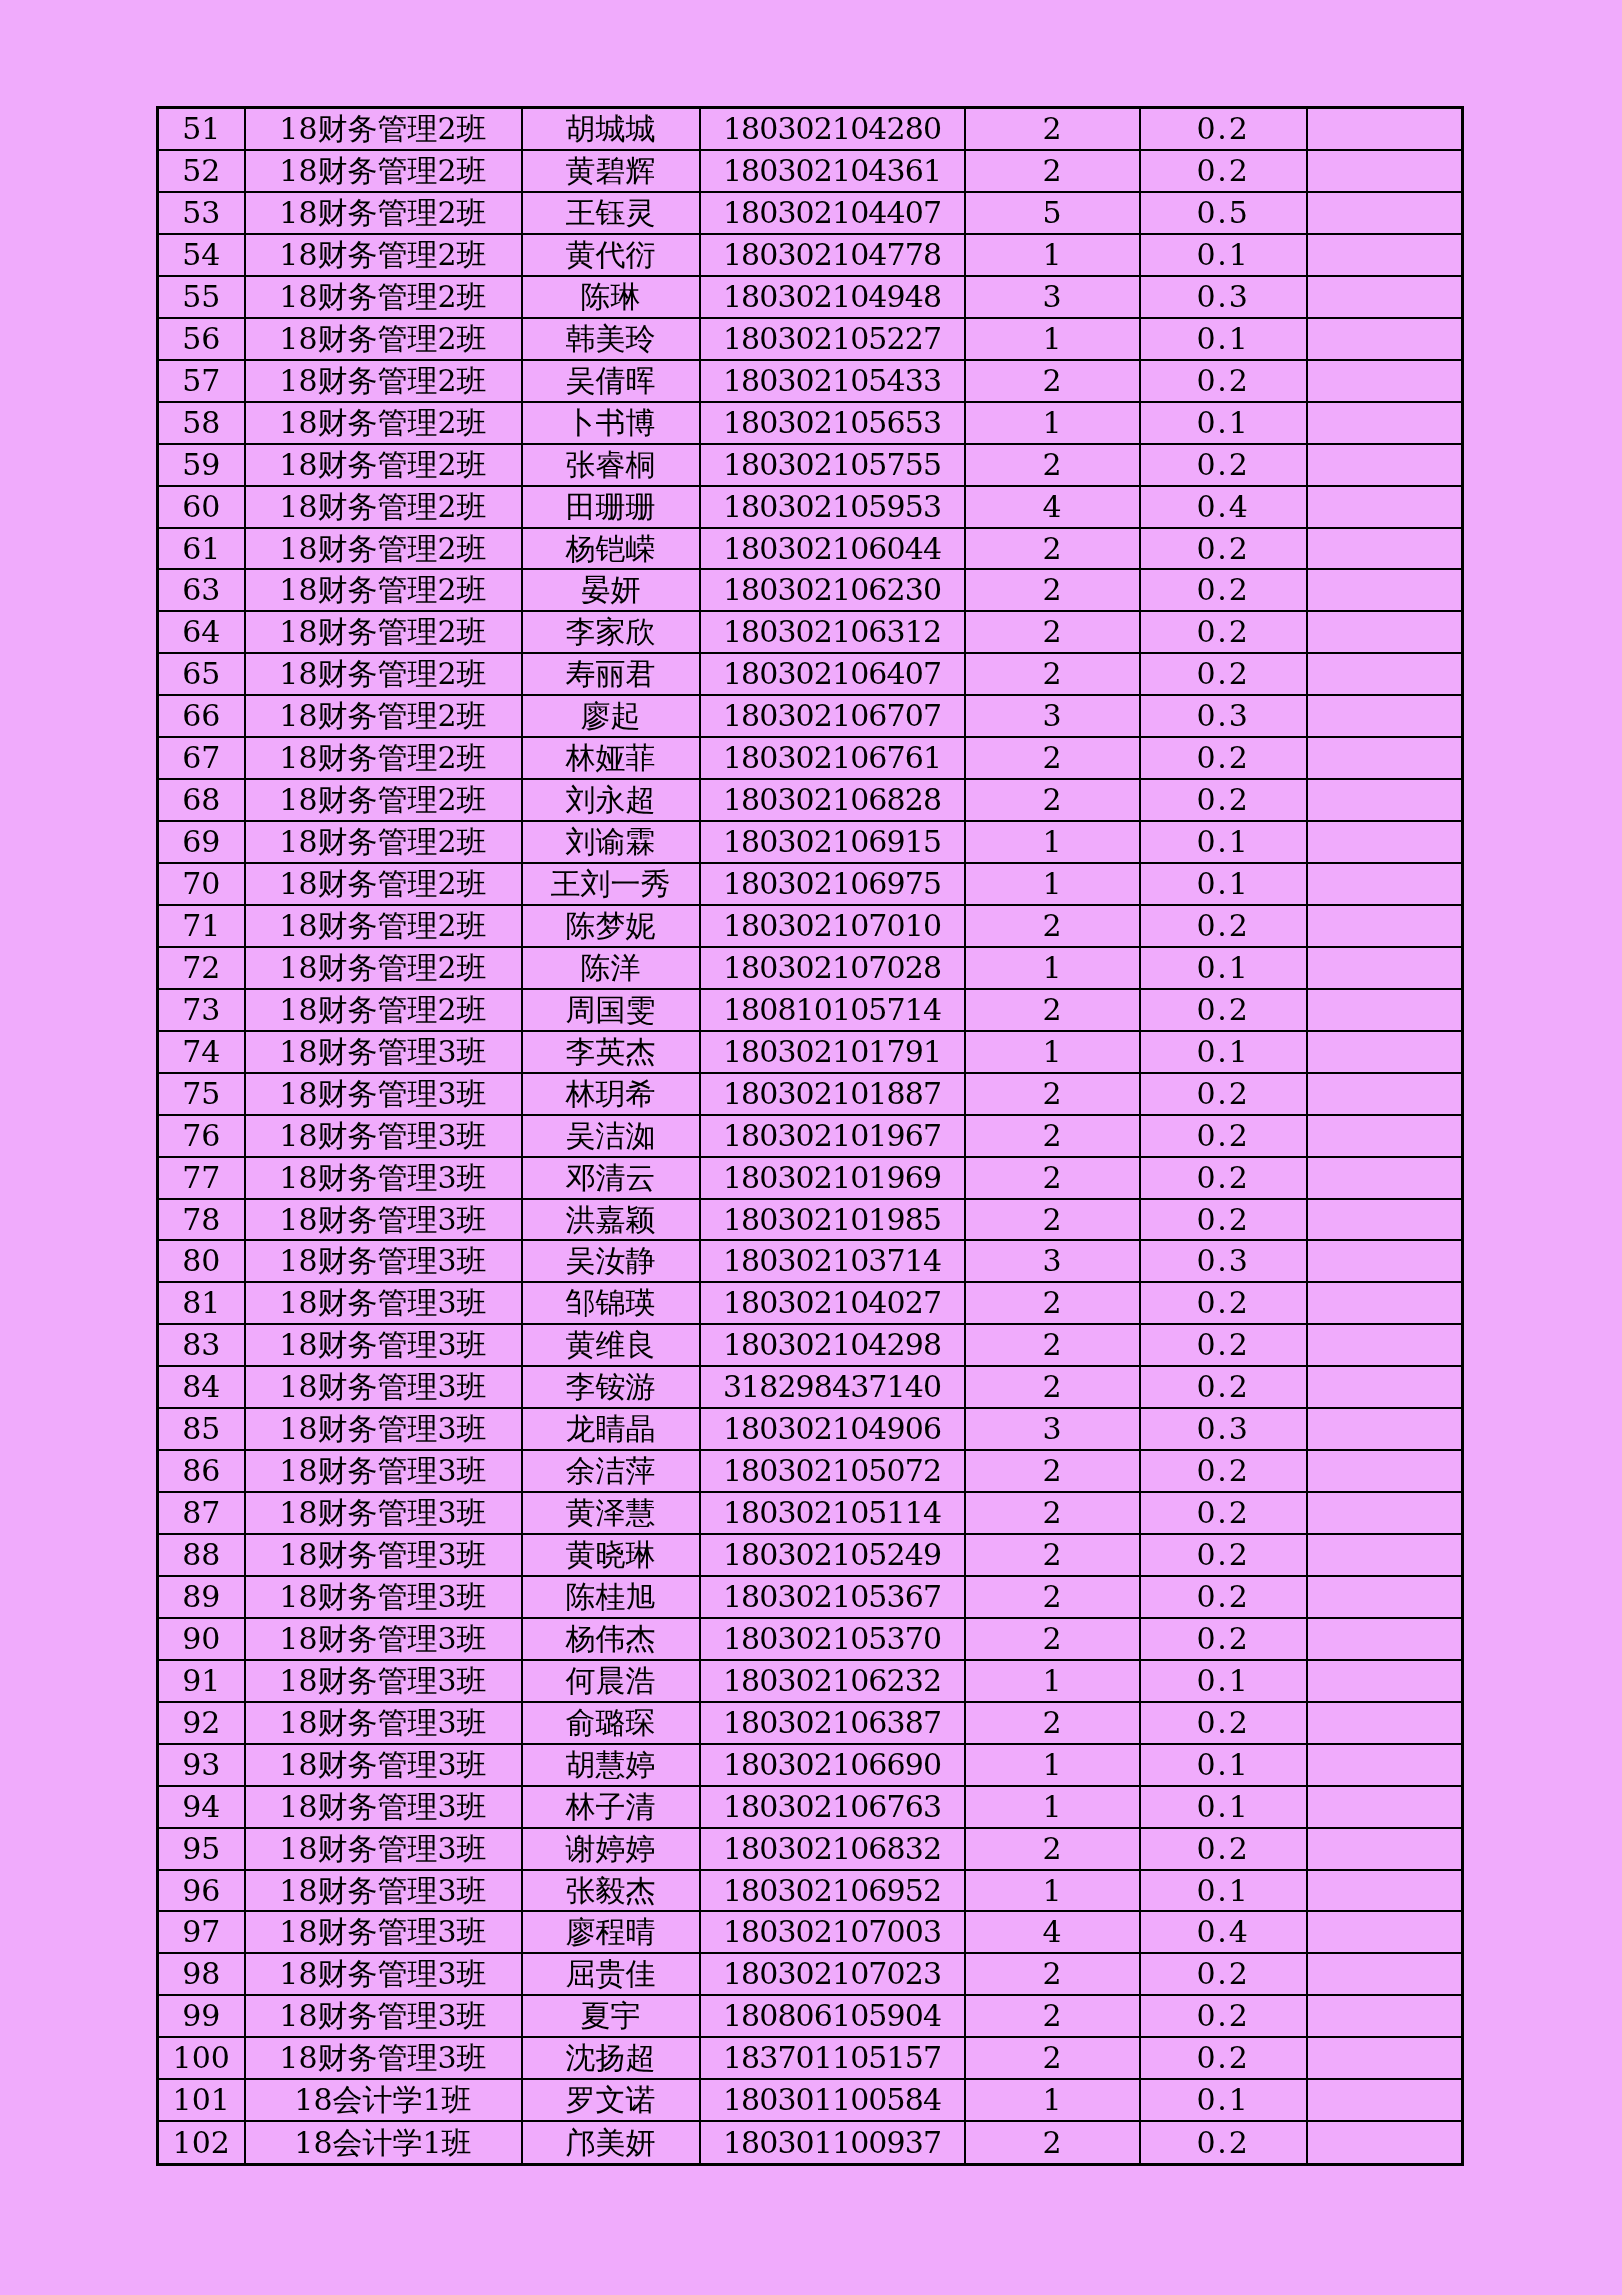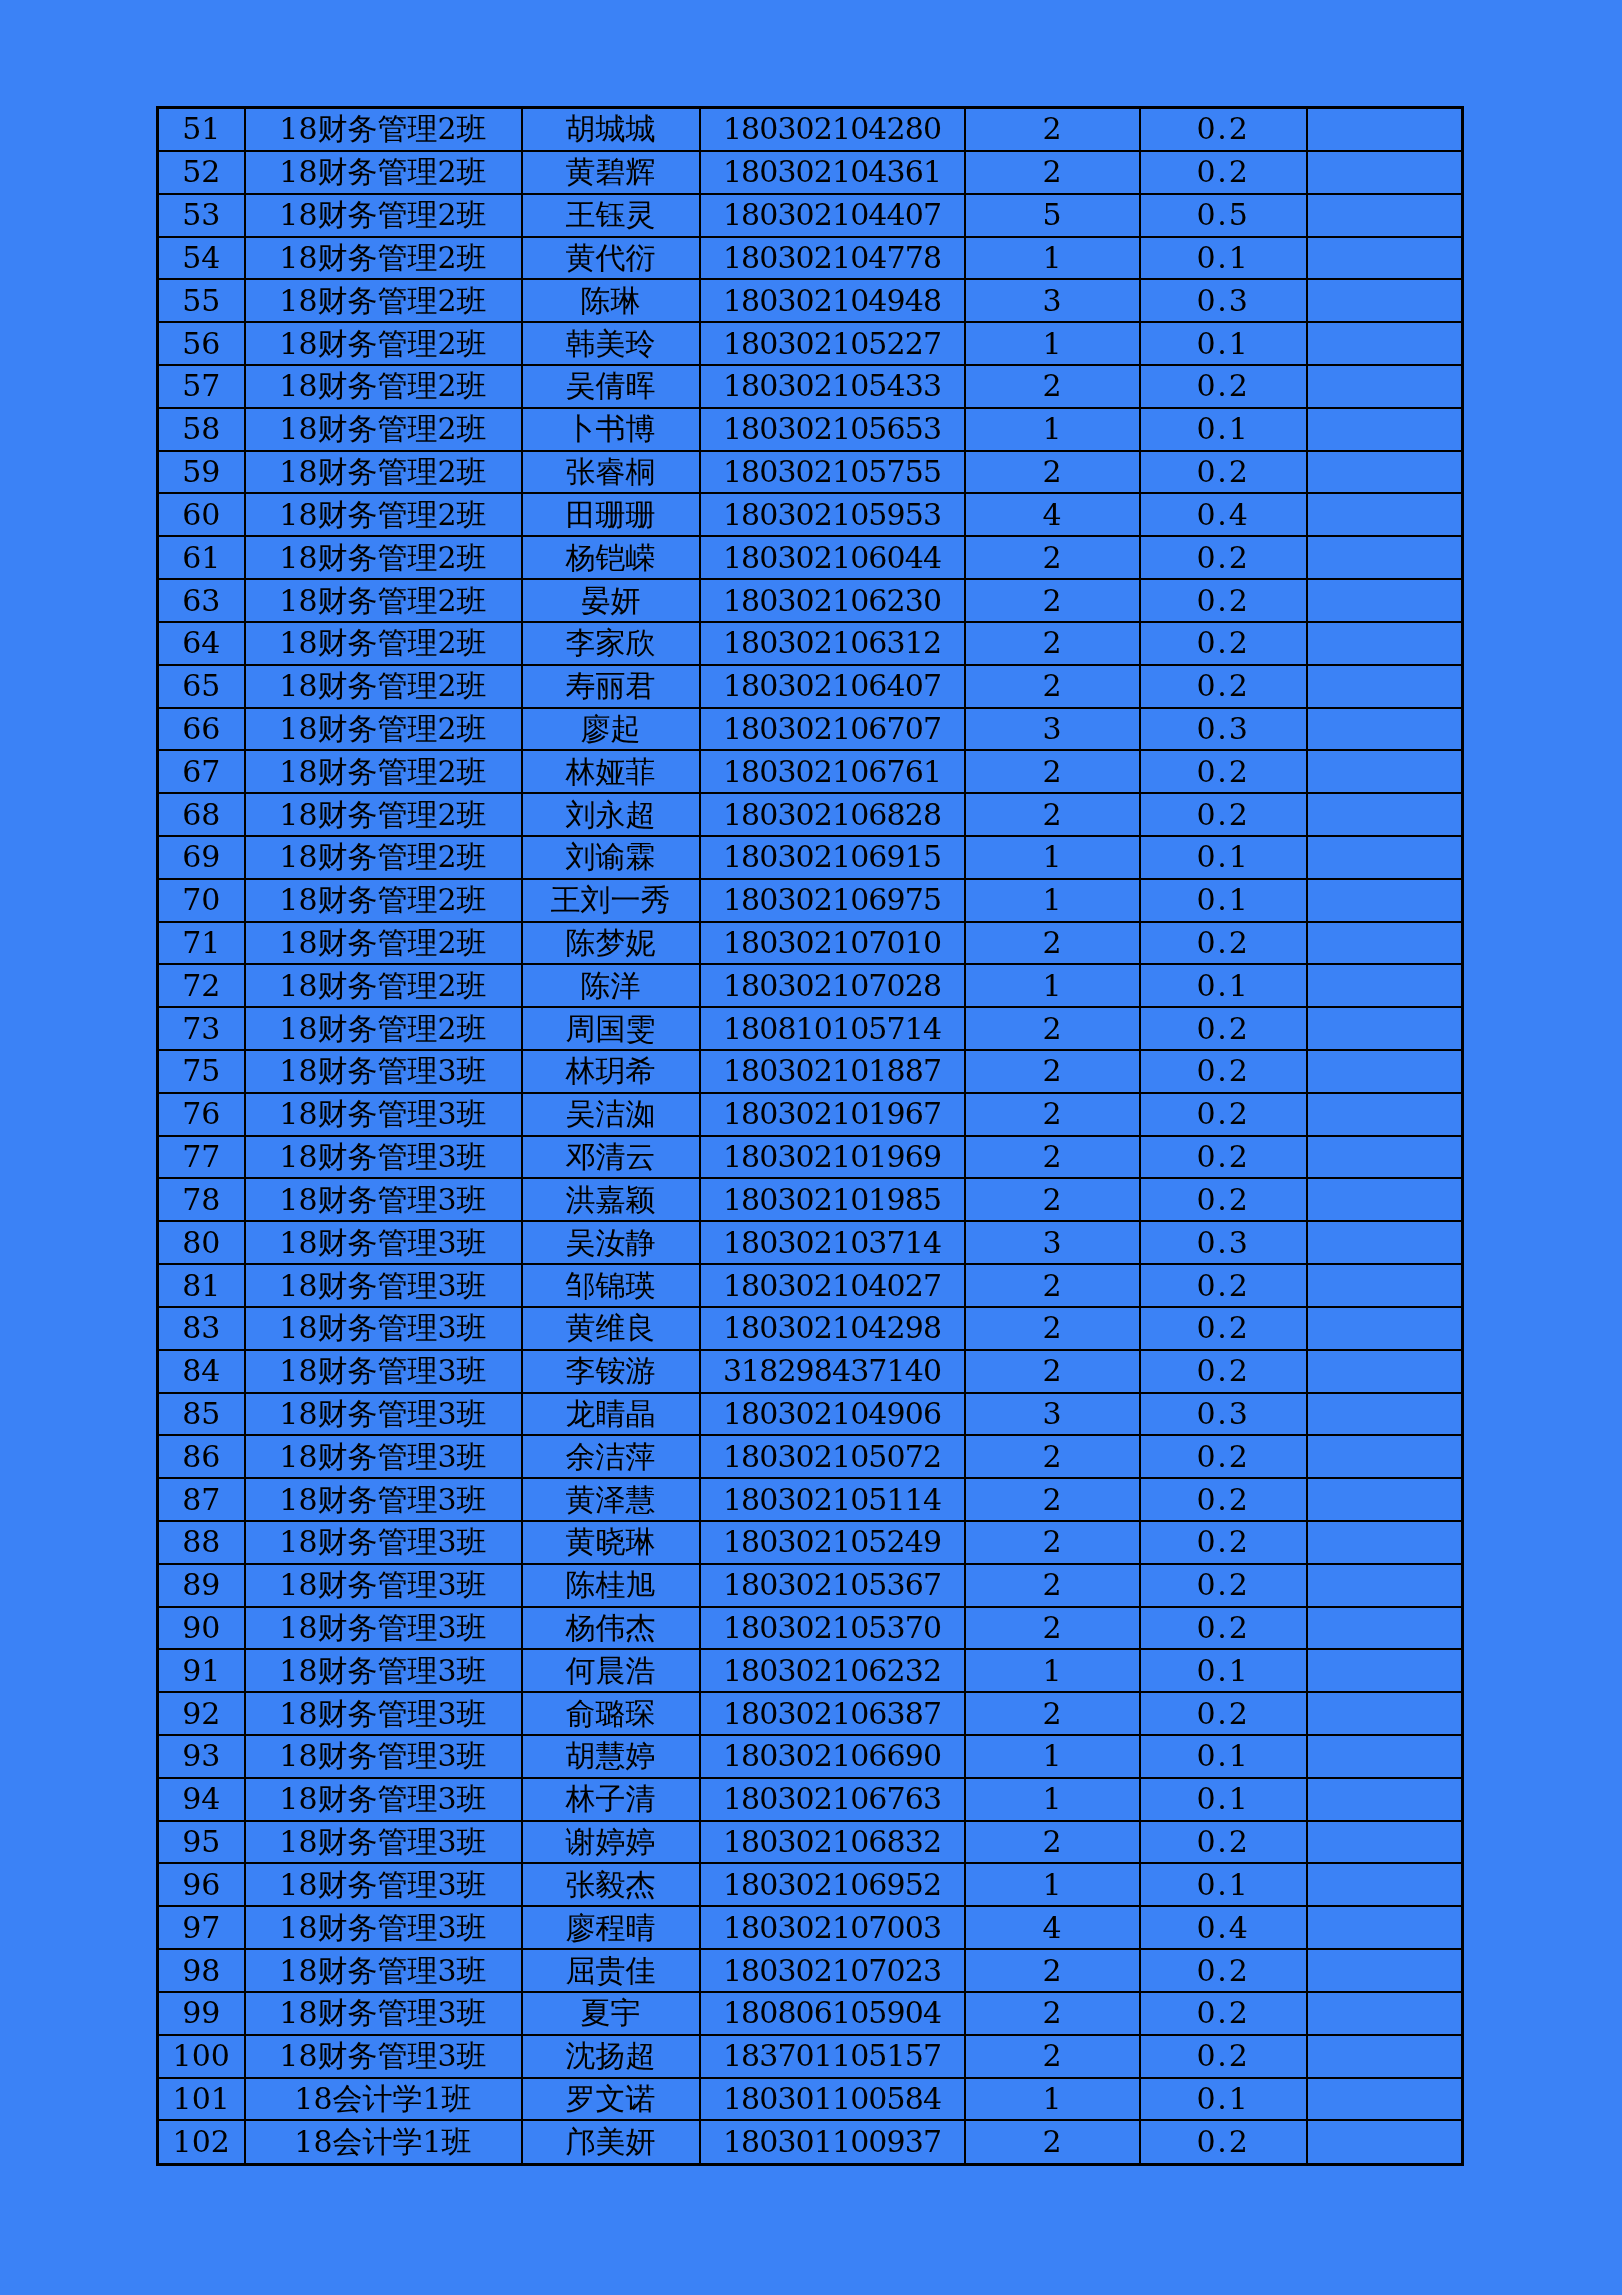--- a/index.html
+++ b/index.html
@@ -4,21 +4,21 @@
 <style>
   html, body {
     margin: 0;
     padding: 0;
     background: #ffffff;
   }
   .page {
     position: relative;
     width: 1623px;
     height: 2296px;
-    background: #3b82f6;
+    background: #f0abfc;
     color: #000000;
     font-family: "DejaVu Serif", "Liberation Serif", serif;
   }
   table.grid {
     position: absolute;
     left: 156px;
     top: 106px;
     width: 1306px;
     height: 2060px;
     border-collapse: collapse;
@@ -245,20 +245,29 @@
         <tr>
           <td class="c-num">73</td>
           <td class="c-class">18财务管理2班</td>
           <td class="c-name">周国雯</td>
           <td class="c-id">180810105714</td>
           <td class="c-count">2</td>
           <td class="c-score">0.2</td>
           <td class="c-remark"></td>
         </tr>
         <tr>
+          <td class="c-num">74</td>
+          <td class="c-class">18财务管理3班</td>
+          <td class="c-name">李英杰</td>
+          <td class="c-id">180302101791</td>
+          <td class="c-count">1</td>
+          <td class="c-score">0.1</td>
+          <td class="c-remark"></td>
+        </tr>
+        <tr>
           <td class="c-num">75</td>
           <td class="c-class">18财务管理3班</td>
           <td class="c-name">林玥希</td>
           <td class="c-id">180302101887</td>
           <td class="c-count">2</td>
           <td class="c-score">0.2</td>
           <td class="c-remark"></td>
         </tr>
         <tr>
           <td class="c-num">76</td>

